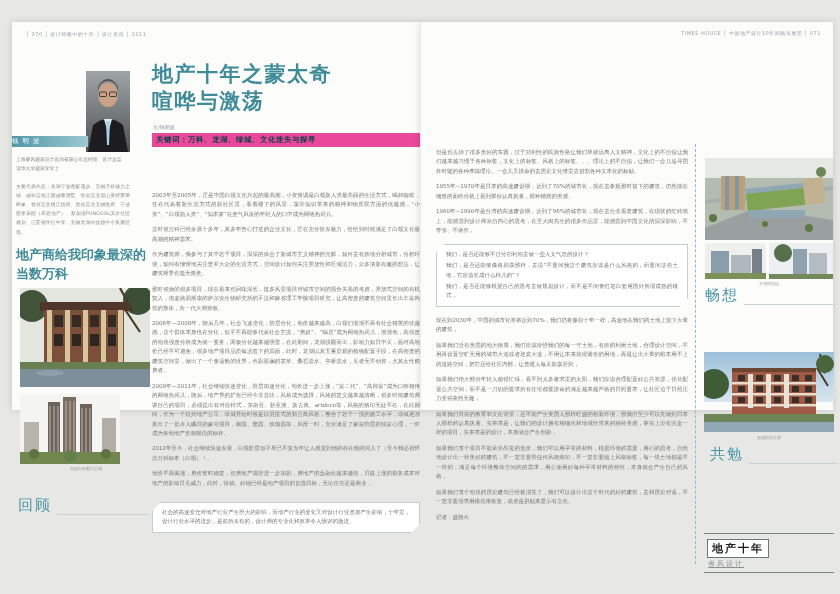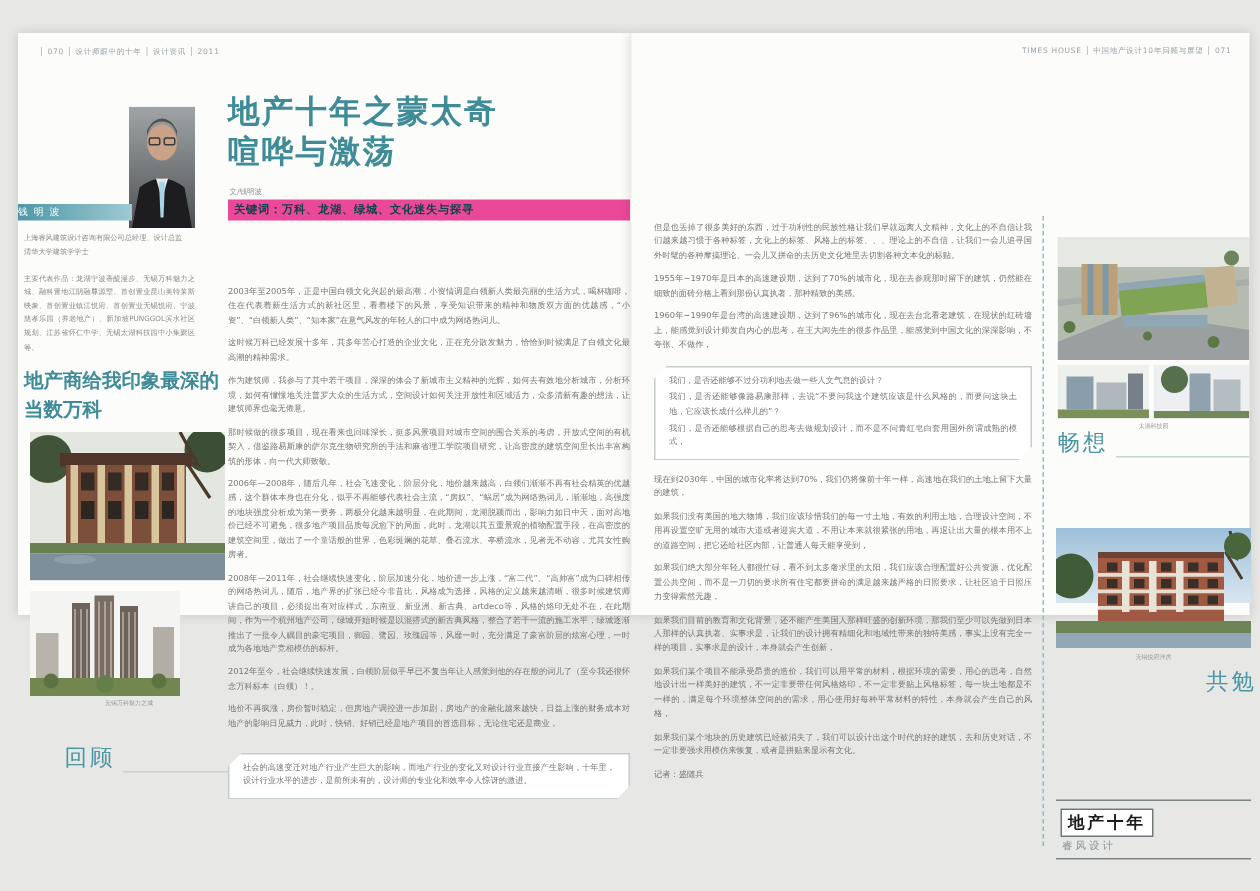--- a/index.html
+++ b/index.html
@@ -120,21 +120,21 @@
             <line x1="70" y1="14" x2="70" y2="58"></line>
         </g>
         <rect x="0" y="58" width="100" height="12" fill="#71874f"></rect>
         <circle cx="14" cy="60" r="5" fill="#5d7442"></circle>
           <circle cx="50" cy="62" r="6" fill="#64804a"></circle>
           <circle cx="86" cy="60" r="5" fill="#5d7442"></circle>
       </svg>
     </div>
     <div class="tinycap" style="left:58px;top:444px;">无锡万科魅力之城</div>
 
-    <div class="seclabel" style="left:6px;top:474px;width:130px;margin-left:25px;">
+    <div class="seclabel" style="left:6px;top:474px;width:130px;">
       <span class="lbl">回顾</span>
       <span class="rule"></span>
     </div>
 
     <div class="col" style="left:140px;top:169px;width:268px;height:308px;">
       <div class="p">2003年至2005年，正是中国白领文化兴起的最高潮，小资情调是白领新人类最亮丽的生活方式，喝杯咖啡，住在代表着新生活方式的新社区里，看着楼下的风景，享受知识带来的精神和物质双方面的优越感，“小资”、“白领新人类”、“知本家”在意气风发的年轻人的口中成为网络热词儿。</div>
       <div class="p">这时候万科已经发展十多年，其多年苦心打造的企业文化，正在充分散发魅力，恰恰到时候满足了白领文化最高潮的精神需求。</div>
       <div class="p">作为建筑师，我参与了其中若干项目，深深的体会了新城市主义精神的光辉，如何去有效地分析城市，分析环境，如何有憧憬地关注普罗大众的生活方式，空间设计如何关注开放性和区域活力，众多清新有趣的想法，让建筑师界也毫无倦意。</div>
       <div class="p">那时候做的很多项目，现在看来也回味深长，挺多风景项目对城市空间的围合关系的考虑，开放式空间的有机契入，借鉴路易斯康的萨尔克生物研究所的手法和麻省理工学院项目研究，让高密度的建筑空间里长出丰富构筑的形体，向一代大师致敬。</div>
       <div class="p">2006年—2008年，随后几年，社会飞速变化，阶层分化，地价越来越高，白领们渐渐不再有社会精英的优越感，这个群体本身也在分化，似乎不再能够代表社会主流，“房奴”、“蜗居”成为网络热词儿，渐渐地，高强度的地块强度分析成为第一要务，两极分化越来越明显，在此期间，龙湖脱颖而出，影响力如日中天，面对高地价已经不可避免，很多地产项目品质每况愈下的局面，此时，龙湖以其五重景观的植物配置手段，在高密度的建筑空间里，做出了一个童话般的世界，色彩斑斓的花草、叠石流水、亭桥流水，见者无不动容，尤其女性购房者。</div>
@@ -254,24 +254,24 @@
         <rect x="80" y="22" width="5" height="34" fill="#e9e2d6"></rect>
         <circle cx="10" cy="32" r="15" fill="#3f5c36"></circle>
         <path d="M116,2 L120,20 L113,16 L124,34" stroke="#4a3a2c" stroke-width="2" fill="none"></path>
         <circle cx="121" cy="12" r="9" fill="#49653c"></circle>
         <rect x="0" y="62" width="130" height="8" fill="#6d8457"></rect>
         <rect x="0" y="70" width="130" height="10" fill="#93a8b6"></rect>
       </svg>
     </div>
     <div class="tinycap" style="left:283px;top:413px;width:130px;text-align:center;">无锡悦府洋房</div>
 
-    <div class="seclabel" style="left:289px;top:423px;width:128px;flex-direction:column;">
+    <div class="seclabel" style="left:289px;top:423px;width:128px;">
       <span class="lbl">共勉</span>
       <span class="rule"></span>
     </div>
 
     <div class="fline" style="left:283px;top:511px;width:130px;"></div>
     <div class="fbox" style="left:286px;top:517px;">地产十年</div>
-    <div class="fsub" style="left:287px;top:537px;">睿风设计</div>
+    <div class="fsub" style="left:287px;top:537px;text-decoration:underline;">睿风设计</div>
     <div class="fline" style="left:283px;top:550px;width:130px;"></div>
   </div>
 
 </div>
 
 </body></html>

